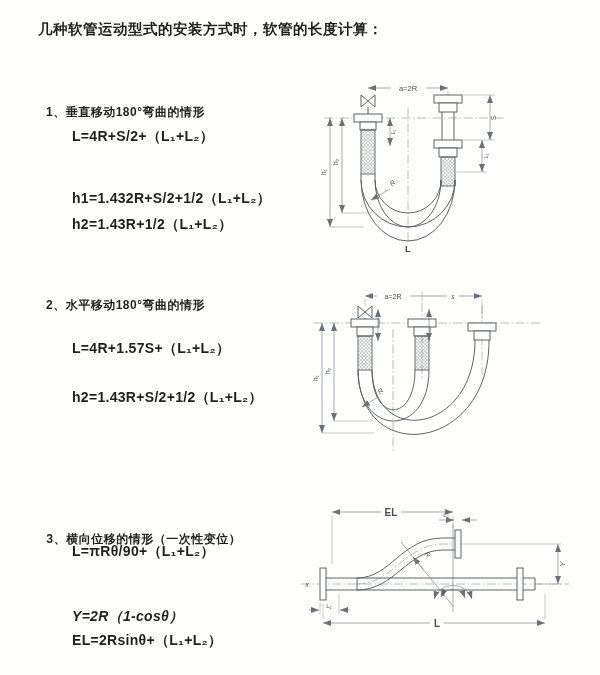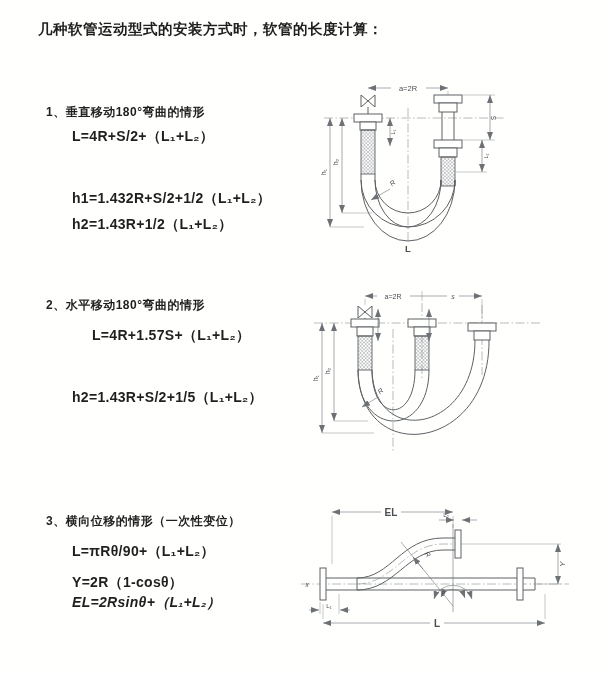--- a/index.html
+++ b/index.html
@@ -41,27 +41,27 @@
 <div class="page">
 
   <div class="doc-title">几种软管运动型式的安装方式时，软管的长度计算：</div>
 
   <div class="section-heading" style="top:104px;">1、垂直移动180°弯曲的情形</div>
   <div class="formula" style="top:128px;">L=4R+S/2+（L₁+L₂）</div>
   <div class="formula" style="top:152px;margin-top:38px;">h1=1.432R+S/2+1/2（L₁+L₂）</div>
   <div class="formula" style="top:178px;margin-top:38px;">h2=1.43R+1/2（L₁+L₂）</div>
 
   <div class="section-heading" style="top:297px;">2、水平移动180°弯曲的情形</div>
-  <div class="formula" style="top:327px;margin-left:20px;">L=4R+1.57S+（L₁+L₂）</div>
-  <div class="formula" style="top:389px;">h2=1.43R+S/2+1/5（L₁+L₂）</div>
-
-  <div class="section-heading" style="top:513px;">3、横向位移的情形（一次性变位）</div>
+  <div class="formula" style="top:340px;">L=4R+1.57S+（L₁+L₂）</div>
+  <div class="formula" style="top:389px;">h2=1.43R+S/2+1/2（L₁+L₂）</div>
+
+  <div class="section-heading" style="top:531px;font-family:Liberation Mono, monospace;">3、横向位移的情形（一次性变位）</div>
   <div class="formula" style="top:543px;text-align:right;">L=πRθ/90+（L₁+L₂）</div>
-  <div class="formula" style="top:574px;">Y=2R（1-cosθ）</div>
-  <div class="formula" style="top:594px;font-style:italic;">EL=2Rsinθ+（L₁+L₂）</div>
+  <div class="formula" style="top:608px;font-style:italic;">Y=2R（1-cosθ）</div>
+  <div class="formula" style="top:632px;">EL=2Rsinθ+（L₁+L₂）</div>
 
   <svg class="diagram" style="left:298px;top:68px;" width="224" height="192" viewBox="0 0 224 192">
     <defs>
       <marker id="ah1" markerWidth="9" markerHeight="6" refX="8" refY="3" orient="auto-start-reverse" markerUnits="userSpaceOnUse">
         <path d="M0,0 L8,3 L0,6 Z" fill="#6d7176"></path>
       </marker>
       <pattern id="hx1" width="3.5" height="3.5" patternUnits="userSpaceOnUse">
         <path d="M0,3.5 L3.5,0 M0,0 L3.5,3.5" stroke="#7a7e82" stroke-width="0.4"></path>
       </pattern>
     </defs>

